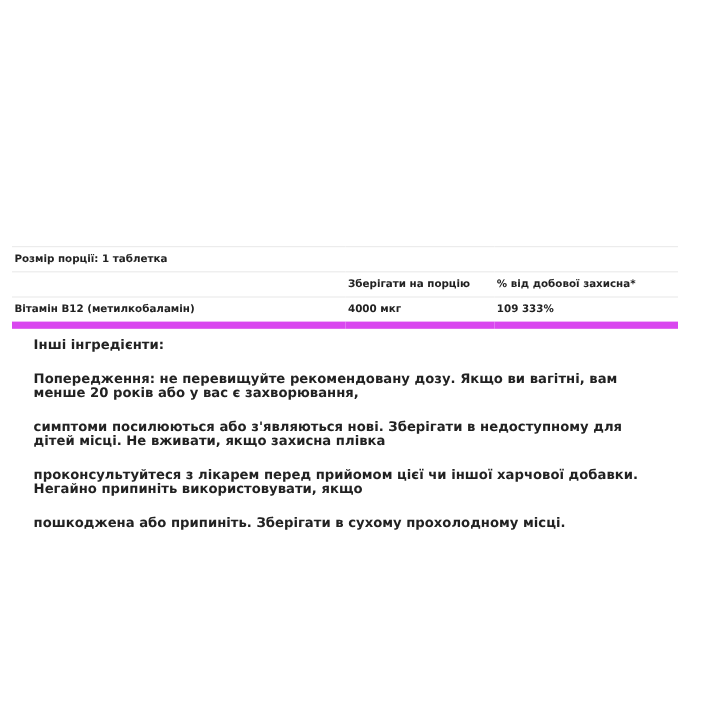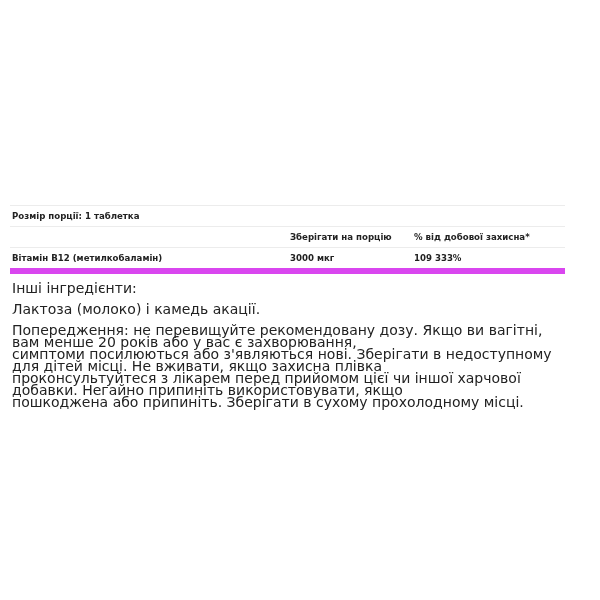--- a/index.html
+++ b/index.html
@@ -4,21 +4,21 @@
 <style>
   html, body { margin:0; padding:0; background:#ffffff; }
   body { width:600px; height:600px; position:relative; overflow:hidden;
          font-family: "DejaVu Sans", sans-serif; color:#222; }
   .wrap { position:absolute; left:10px; top:205px; width:555px; }
   table { width:100%; border-collapse:collapse; font-size:8.6px; font-weight:600; }
   td { border-top:1px solid #ececec; padding:0 0 0 2px; height:20px; vertical-align:middle;margin-top:20px; }
   tr:last-child td { border-bottom:6px solid #d946ef; }
   td.c1 { width:276px; }
   td.c2 { width:122px; }
-  p { margin:0; font-size:14px; font-weight:400; line-height:12px; padding-left:2px; }
+  p { margin:16px; font-size:11px; font-weight:700; line-height:12px; padding-left:2px; }
   .other-h { margin-top:8px; }
   .other-v { margin-top:9px; }
   .warning { margin-top:9px; }
 </style>
 </head>
 <body>
 
 <div class="wrap">
   <table>
     <tbody>
@@ -27,28 +27,27 @@
       <td class="c2"></td>
       <td></td>
     </tr>
     <tr>
       <td class="c1"></td>
       <td class="c2">Зберігати на порцію</td>
       <td>% від добової захисна*</td>
     </tr>
     <tr>
       <td class="c1">Вітамін B12 (метилкобаламін)</td>
-      <td class="c2">3000 мкг</td>
+      <td class="c2">4000 мкг</td>
       <td>109 333%</td>
     </tr>
   </tbody>
     </table>
 
   <p class="other-h">Інші інгредієнти:</p>
-  <p class="other-v">Лактоза (молоко) і камедь акації.</p>
 
   <div class="warning">
     <p>Попередження: не перевищуйте рекомендовану дозу. Якщо ви вагітні, вам менше 20 років або у вас є захворювання,</p>
     <p>симптоми посилюються або з'являються нові. Зберігати в недоступному для дітей місці. Не вживати, якщо захисна плівка</p>
     <p>проконсультуйтеся з лікарем перед прийомом цієї чи іншої харчової добавки. Негайно припиніть використовувати, якщо</p>
     <p>пошкоджена або припиніть. Зберігати в сухому прохолодному місці.</p>
   </div>
 </div>
 
 </body></html>

